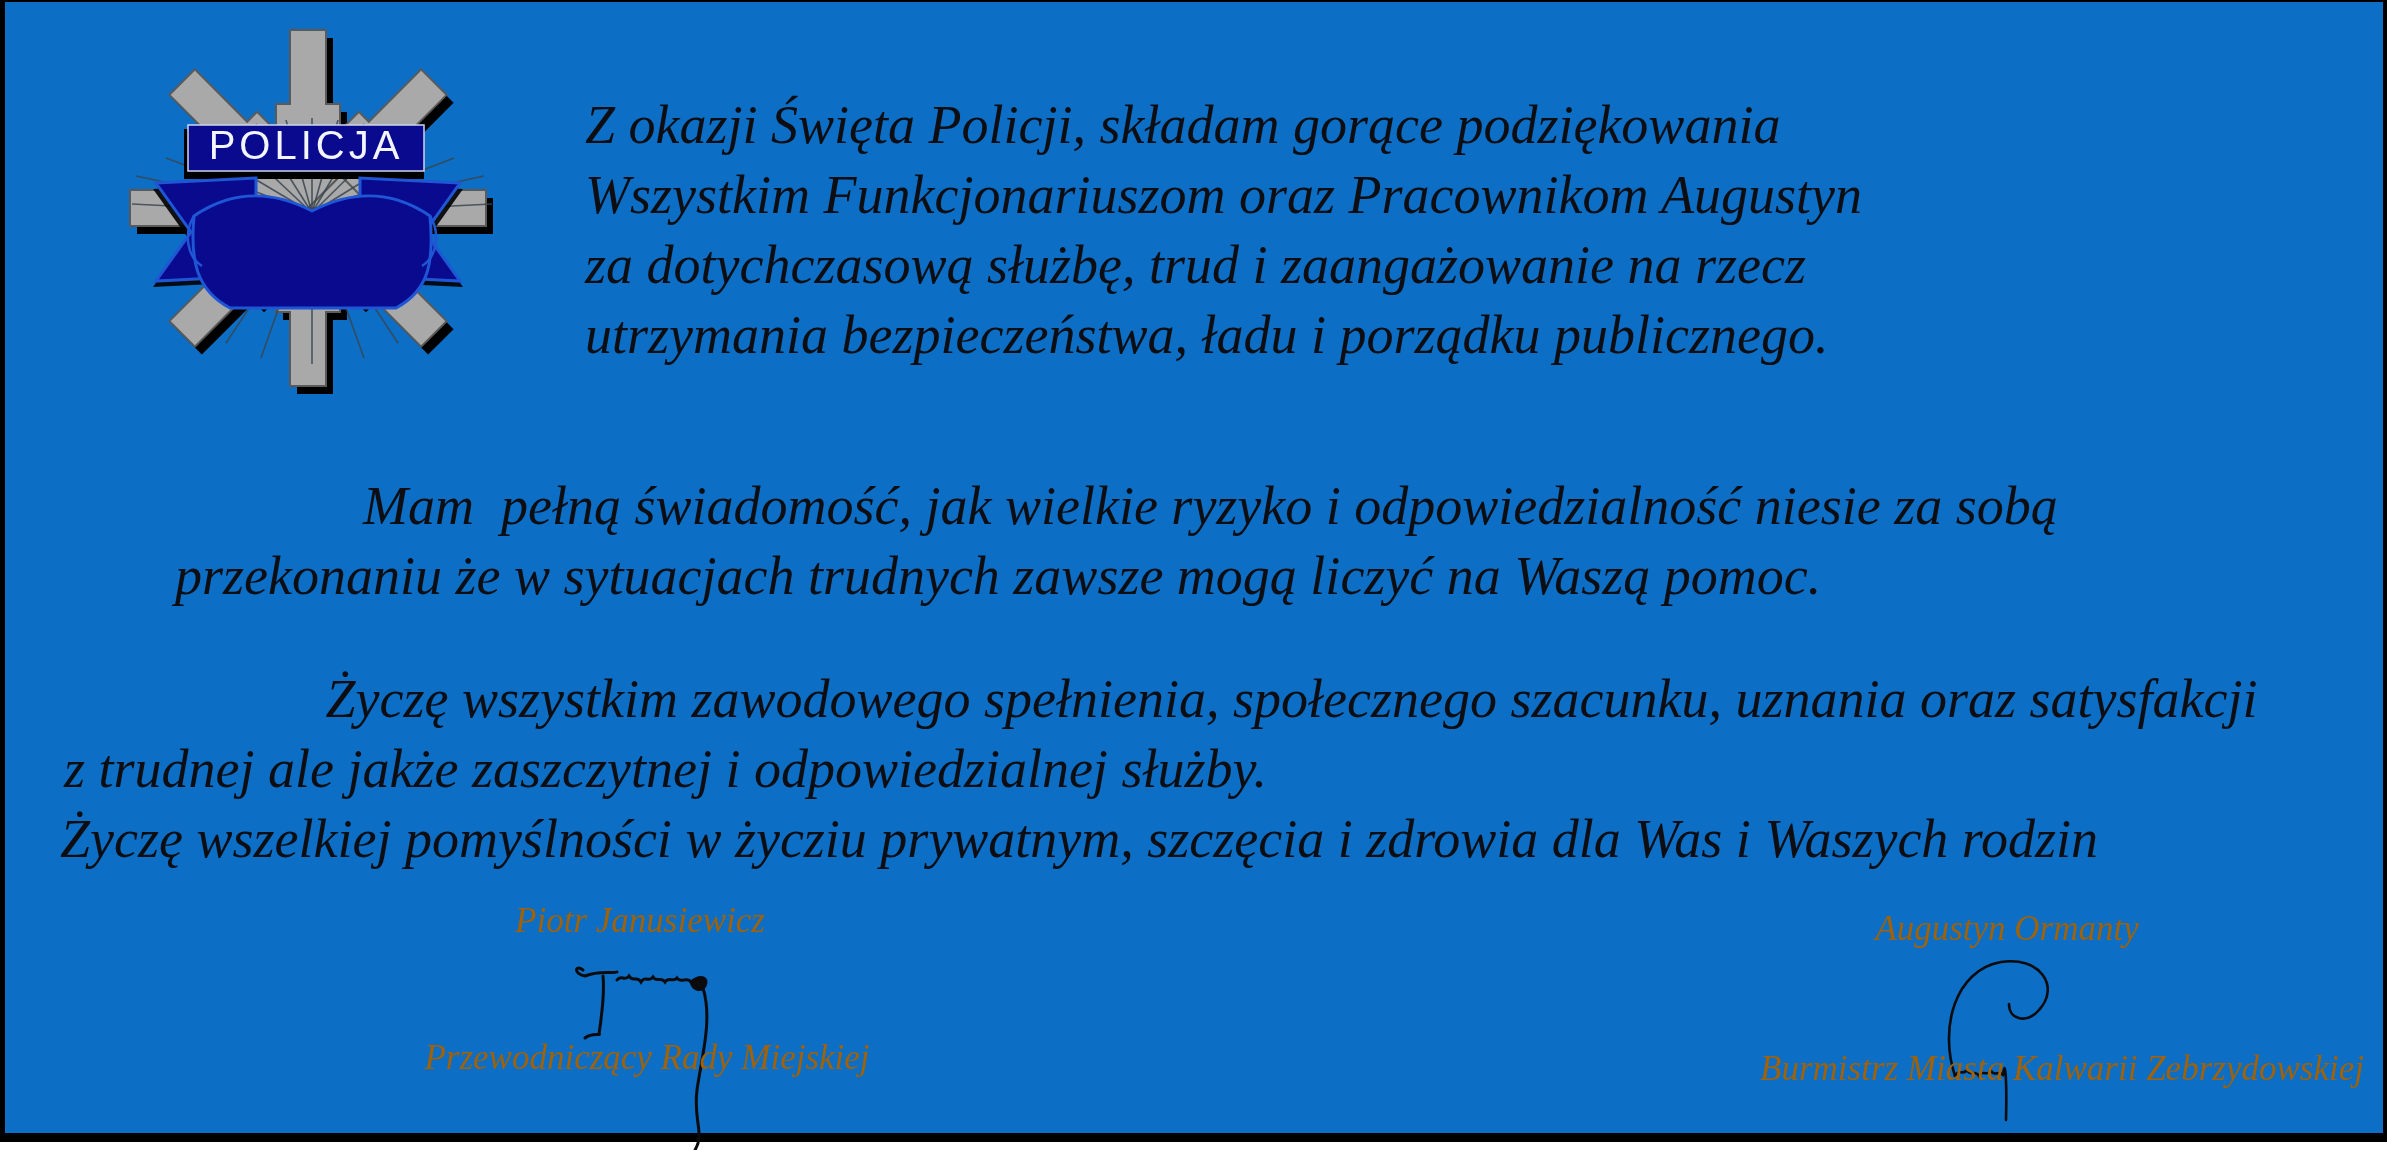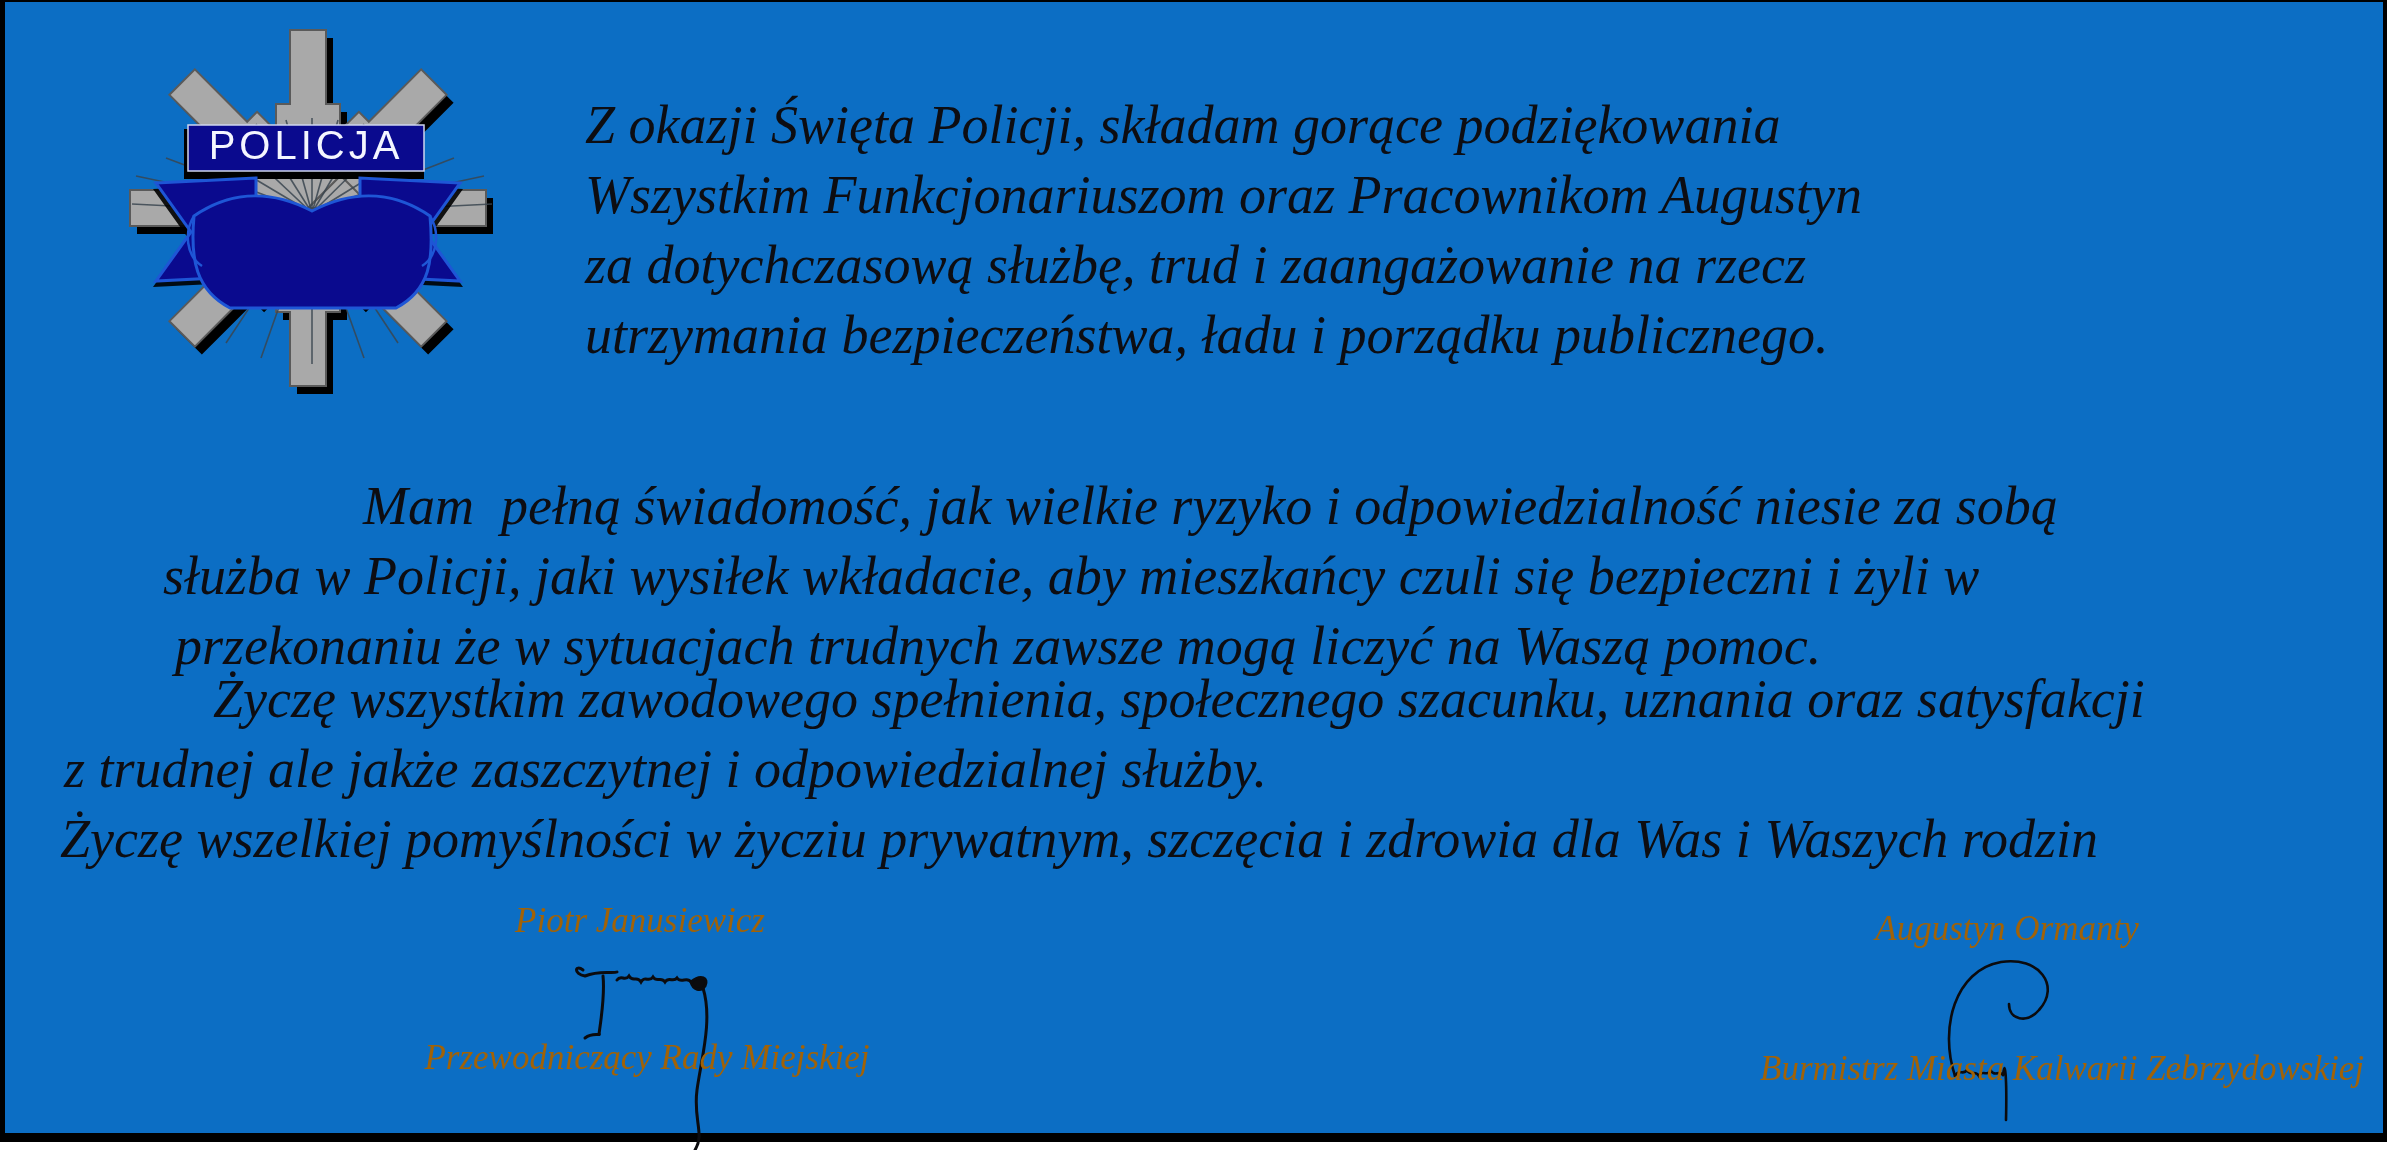--- a/index.html
+++ b/index.html
@@ -7,21 +7,21 @@
         font-family:"Liberation Serif","DejaVu Serif",serif;}
   .card{position:absolute;left:0;top:0;right:0;bottom:8px;background:#0c6ec4;
         border:solid #000;border-width:2px 4px 9px 5px;box-sizing:border-box;}
   .txt{position:absolute;font-style:italic;color:#0d0d12;font-size:54px;line-height:70px;}
   .line{white-space:pre;}
   .p1{left:585px;top:90px;width:1600px;}
   .p2{left:163px;top:424px;width:2180px;}
   .p2 .l0{margin-left:200px;margin-top:47px;}
   .p2 .l2{margin-left:12px;}
   .p3{left:60px;top:664px;width:2310px;}
-  .p3 .l0{margin-left:153px;}
+  .p3 .l0{margin-left:153px;text-align:center;}
   .p3 .l1{margin-left:4px;}
   .sig-name,.sig-title{position:absolute;font-style:italic;color:#a16207;font-size:35px;
         line-height:44px;text-align:center;white-space:pre;}
   .sig-left-name{left:440px;top:899px;width:400px;}
   .sig-left-title{left:397px;top:1036px;width:500px;}
   .sig-right-name{left:1807px;top:907px;width:400px;}
   .sig-right-title{left:1732px;top:1047px;width:660px;}
   .badge{position:absolute;left:96px;top:8px;width:432px;height:400px;}
   .sigsvg{position:absolute;}
   .sig-left-svg{left:555px;top:950px;width:200px;height:200px;}
@@ -112,21 +112,20 @@
 
   <div class="txt p1">
     <div class="line l0">Z okazji Święta Policji, składam gorące podziękowania</div>
     <div class="line l1">Wszystkim Funkcjonariuszom oraz Pracownikom Augustyn</div>
     <div class="line l2">za dotychczasową służbę, trud i zaangażowanie na rzecz</div>
     <div class="line l3">utrzymania bezpieczeństwa, ładu i porządku publicznego.</div>
   </div>
 
   <div class="txt p2">
     <div class="line l0">Mam  pełną świadomość, jak wielkie ryzyko i odpowiedzialność niesie za sobą</div>
-    <div class="line l1">służba w Policji, jaki wysiłek wkładacie, aby mieszkańcy czuli się bezpieczni i żyli w</div>
     <div class="line l2">przekonaniu że w sytuacjach trudnych zawsze mogą liczyć na Waszą pomoc.</div>
   </div>
 
   <div class="txt p3">
     <div class="line l0">Życzę wszystkim zawodowego spełnienia, społecznego szacunku, uznania oraz satysfakcji</div>
     <div class="line l1">z trudnej ale jakże zaszczytnej i odpowiedzialnej służby.</div>
     <div class="line l2">Życzę wszelkiej pomyślności w życziu prywatnym, szczęcia i zdrowia dla Was i Waszych rodzin</div>
   </div>
 
   <div class="sig-name sig-left-name">Piotr Janusiewicz</div>

